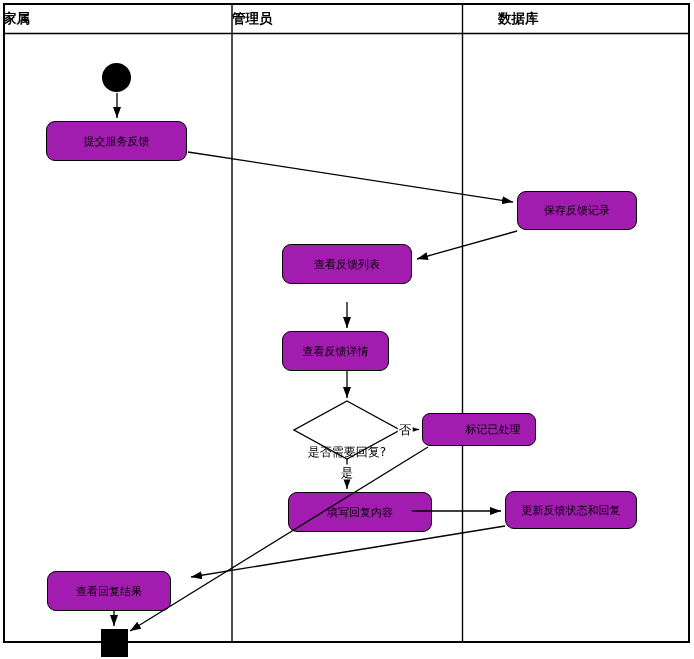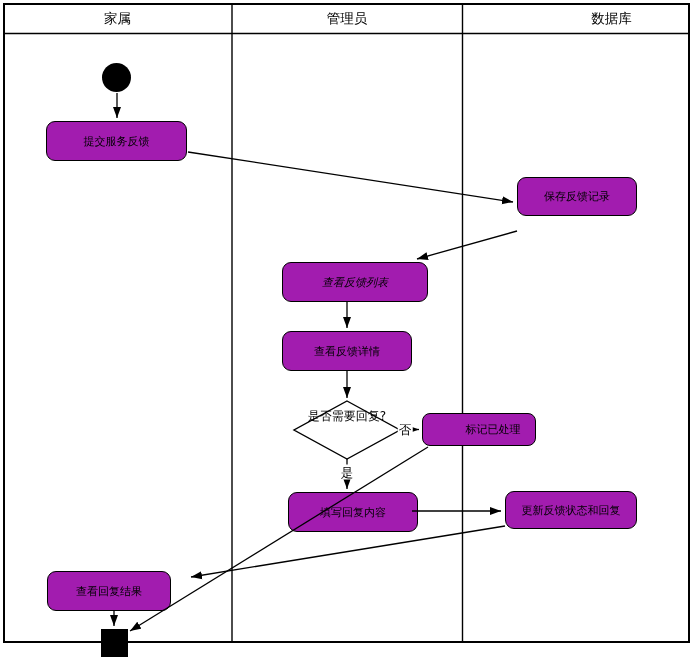--- a/index.html
+++ b/index.html
@@ -6,21 +6,21 @@
   .canvas {
     position:relative; width:694px; height:659px; background:#ffffff;
     font-family:"DejaVu Sans","Liberation Sans",sans-serif; overflow:hidden;
     color:#000;
   }
   svg.layer { position:absolute; left:0; top:0; width:694px; height:659px; }
   .frame-layer { z-index:1; }
   .edge-layer { z-index:3; pointer-events:none; }
   .lane-title {
     position:absolute; top:3px; height:31px; line-height:31px; z-index:2;
-    text-align:center; font-weight:normal; font-size:13.5px;
+    text-align:left; font-weight:bold; font-size:13.5px;
   }
   .node {
     position:absolute; box-sizing:border-box; z-index:2;
     background:#a21caf; border:1.4px solid #000000; border-radius:9px;
     display:flex; align-items:center; justify-content:center;
     font-size:11px; text-align:center; white-space:nowrap;
   }
   .start-node {
     position:absolute; z-index:2; background:#000; border-radius:50%;
   }
@@ -51,31 +51,31 @@
   </svg>
 
   <div class="lane-title" style="left:3px; width:229px;">家属</div>
   <div class="lane-title" style="left:232px; width:230px;">管理员</div>
   <div class="lane-title" style="left:462px; width:227px;padding-left:36px;">数据库</div>
 
   <div class="start-node" style="left:102px; top:63px; width:29px; height:29px;"></div>
 
   <div class="node" style="left:46px;  top:121px; width:141px; height:40px;">提交服务反馈</div>
 
-  <div class="node" style="left:517px; top:177px; width:120px; height:39px;">保存反馈记录</div>
+  <div class="node" style="left:517px; top:191px; width:120px; height:39px;">保存反馈记录</div>
 
-  <div class="node" style="left:282px; top:262px; width:146px; height:40px;font-style:italic;">查看反馈列表</div>
+  <div class="node" style="left:282px; top:244px; width:130px; height:40px;">查看反馈列表</div>
 
-  <div class="node" style="left:282px; top:331px; width:130px; height:40px;">查看反馈详情</div>
+  <div class="node" style="left:282px; top:331px; width:107px; height:40px;">查看反馈详情</div>
 
-  <div class="diamond-text" style="left:294px; top:387px; width:106px; height:58px;">是否需要回复?</div>
+  <div class="diamond-text" style="left:294px; top:423px; width:106px; height:58px;">是否需要回复?</div>
 
   <div class="node" style="left:422px; top:413px; width:114px; height:33px; border-radius:8px;padding-left:28px;">标记已处理</div>
 
-  <div class="node" style="left:288px; top:492px; width:130px; height:40px;">填写回复内容</div>
+  <div class="node" style="left:288px; top:492px; width:144px; height:40px;">填写回复内容</div>
 
   <div class="node" style="left:505px; top:491px; width:132px; height:38px;font-family:Liberation Mono, monospace;">更新反馈状态和回复</div>
 
   <div class="node" style="left:47px;  top:571px; width:124px; height:40px;">查看回复结果</div>
 
   <div class="end-node" style="left:101px; top:629px; width:27px; height:28px;"></div>
 
   <svg class="layer edge-layer" viewBox="0 0 694 659" xmlns="http://www.w3.org/2000/svg">
     <defs>
       <marker id="arrow" markerUnits="userSpaceOnUse" markerWidth="12" markerHeight="10" refX="11" refY="4.5" orient="auto">

